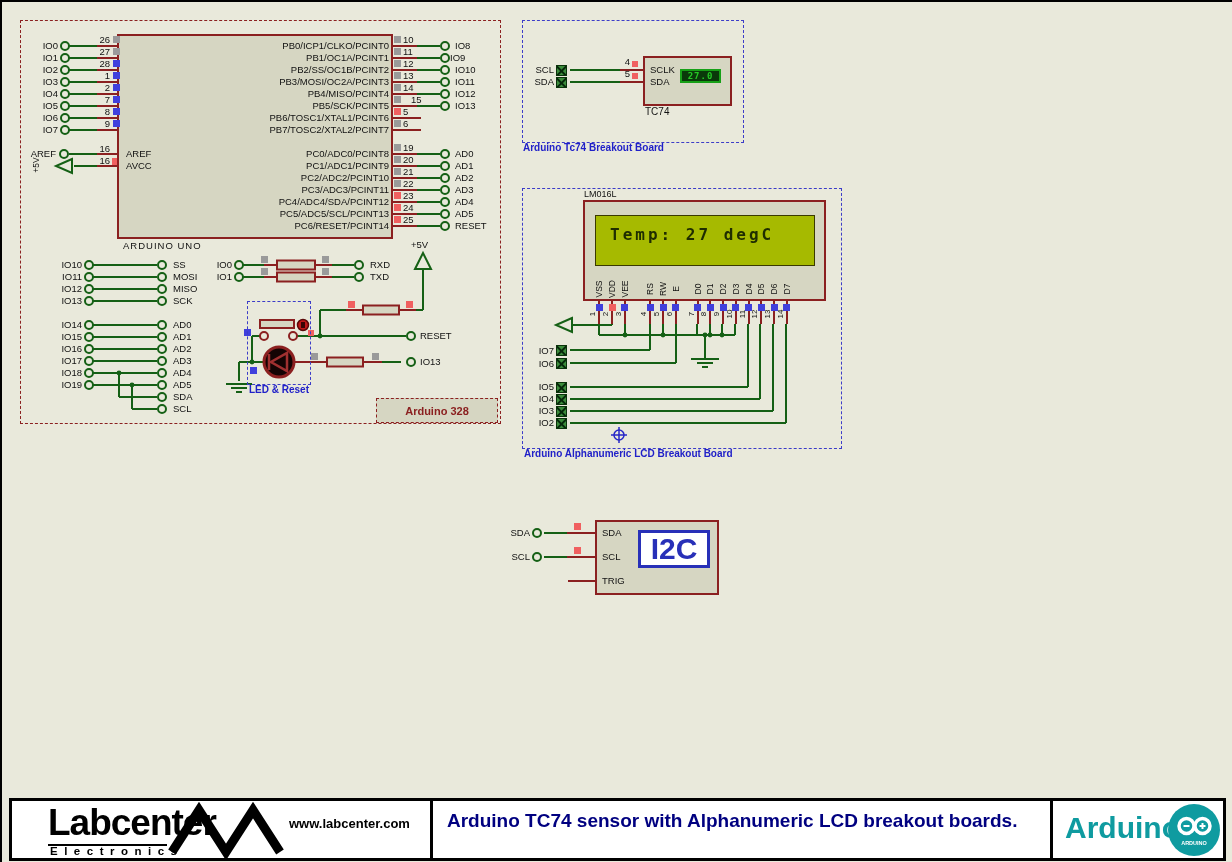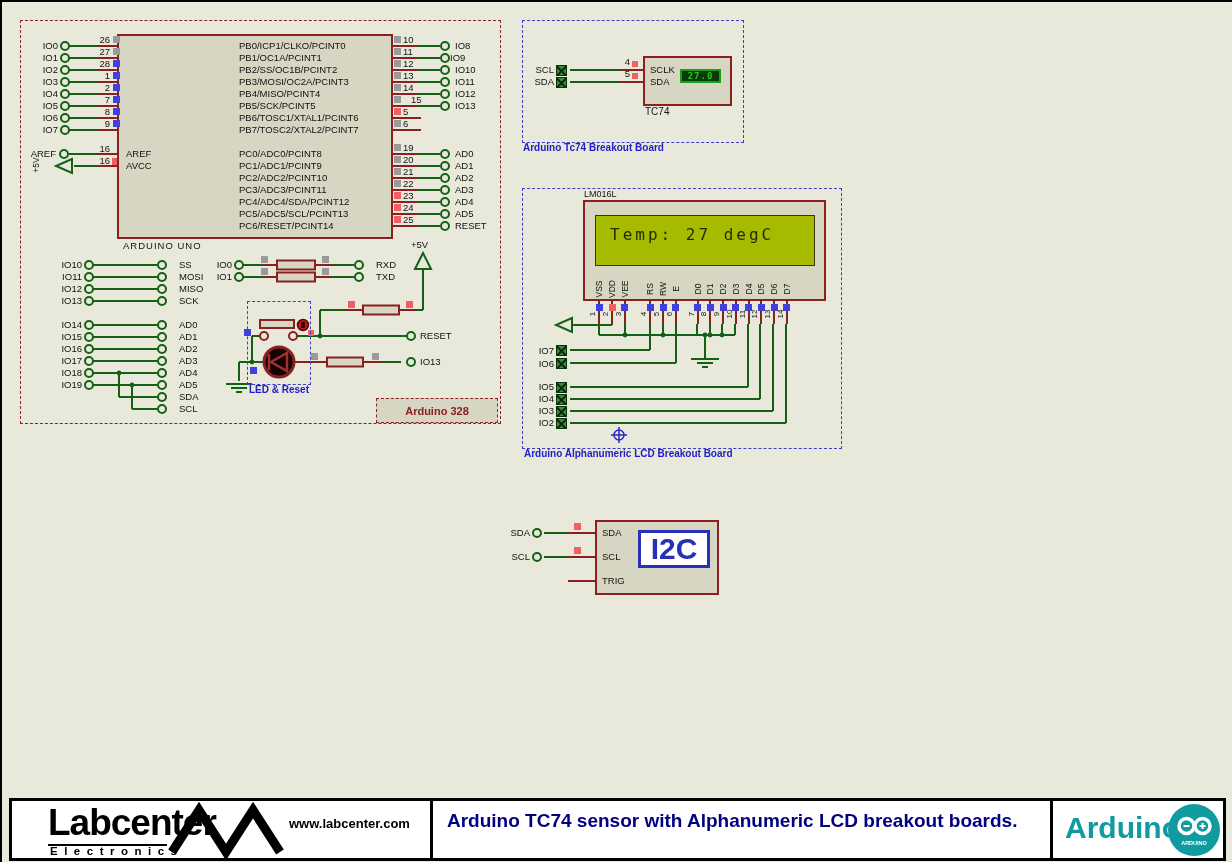--- a/index.html
+++ b/index.html
@@ -24,40 +24,40 @@
   .gray{background:#9A9A9A}.blue{background:#4040DC}.red{background:#F06060}
   .hide{visibility:hidden}
   .leftpart{display:flex;align-items:center}
   .leftpart.hideleft{visibility:hidden}
   .gap2{width:2px;flex:none}
   .spacer{flex:none}
   #spi-rows .dlab,#adc-rows .dlab{width:28px;text-align:right}
   #spi-rows .spacer,#adc-rows .spacer{width:63px}
   #serial-rows .dlab{width:34px;text-align:right}
   #serial-rows .spacer{width:110px}
-  .dlab2{margin-left:12px;text-align:left}
-  .labcol-r .rowlab{}
+  .dlab2{margin-left:6px;text-align:left}
+  .labcol-r .rowlab{text-align:right}
   
   .maroon-dash{border:1px dashed #8B2020}
   .blue-dash{border:1px dashed #3C3CC8}
   .bluecap{color:#2020C8;font-size:10px;font-weight:bold;white-space:nowrap}
   
   .chipbody{background:#D6D6C2;border:2px solid #8B2020;box-sizing:border-box}
   
   #lcd-pins{display:flex}
   .lcdpin{width:12.75px;height:56px;position:relative;flex:none}
   .lcdpin:nth-child(4){margin-left:12.75px}
   .lcdpin:nth-child(7){margin-left:9px}
   .pname{position:absolute;left:50%;top:21px;transform:translate(-50%,-50%) rotate(-90deg);font-size:8.5px;white-space:nowrap}
   .pstub{position:absolute;left:50%;top:33px;width:2px;height:23px;margin-left:-1px;background:#8B2020}
   .psq{position:absolute;left:50%;top:36px;width:7px;height:7px;margin-left:-3.5px}
   .pnum{position:absolute;left:50%;top:46px;transform:translate(-50%,-50%) rotate(-90deg);font-size:8px;margin-left:-7px;white-space:nowrap}
   
   .lcdscreen{background:#A6BA00;border:1px solid #3a3a00;box-sizing:border-box}
-  .lcdtext{font-family:"DejaVu Sans Mono",monospace;font-weight:normal;font-size:16px;letter-spacing:3px;color:#1F2D00;white-space:nowrap}
+  .lcdtext{font-family:"DejaVu Sans Mono",monospace;font-weight:bold;font-size:16px;letter-spacing:3px;color:#1F2D00;white-space:nowrap}
   .tc74screen{background:#0A3A0A;border:2px solid #17A017;box-sizing:border-box;display:flex;align-items:center;justify-content:center}
   .tc74text{font-family:"DejaVu Sans Mono",monospace;font-weight:bold;font-size:9px;color:#25C825;letter-spacing:1px}
   .i2cbox{background:#fff;border:3px solid #2830B8;box-sizing:border-box;display:flex;align-items:center;justify-content:center}
   .i2ctext{color:#2830B8;font-size:30px;font-weight:bold;letter-spacing:0px}
   
   .footer{background:#fff;border:3px solid #000;box-sizing:border-box}
   .fdivider{position:absolute;top:0;bottom:0;width:3px;background:#000}
   .lc-name{font-size:37px;font-weight:bold;letter-spacing:-1px;color:#000;line-height:40px}
   .lc-url{font-size:13px;font-weight:bold;color:#000}
   .lc-div{font-size:11.5px;font-weight:bold;letter-spacing:6.5px;color:#000}

